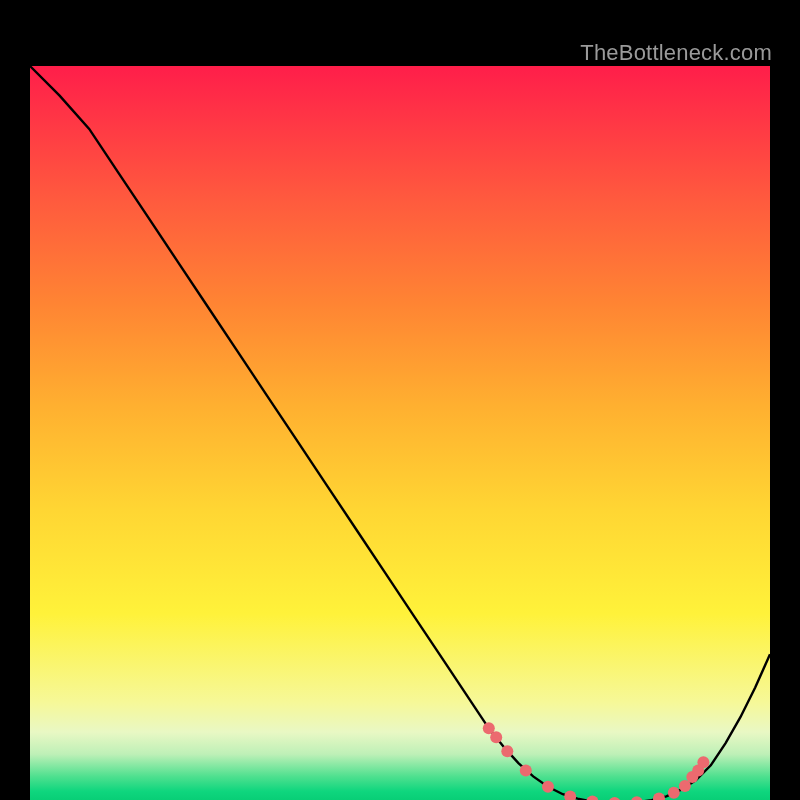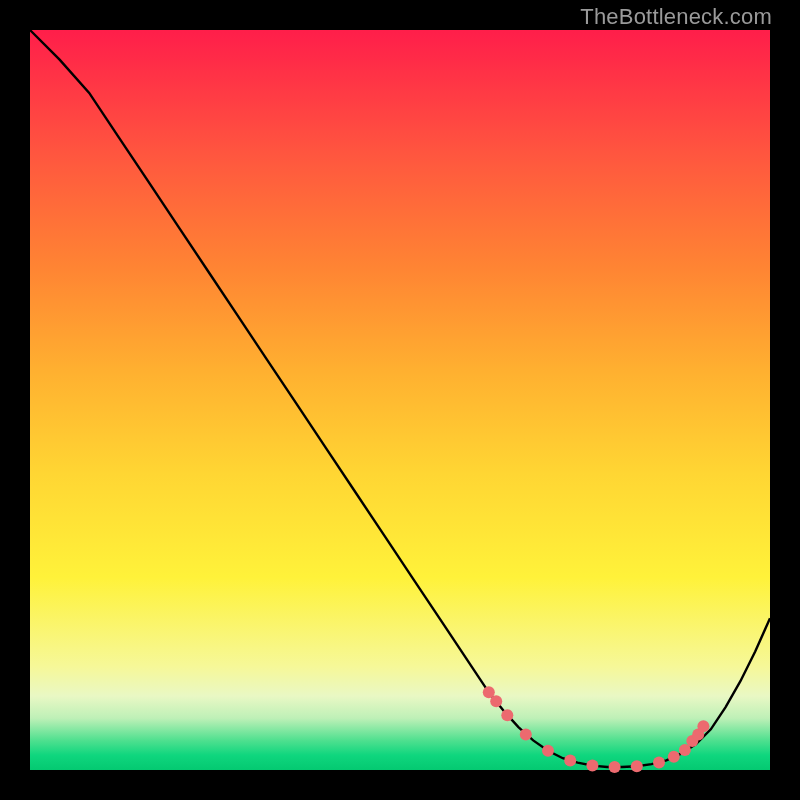--- a/index.html
+++ b/index.html
@@ -9,20 +9,21 @@
     height: 800px;
     background: #000;
     font-family: Arial, Helvetica, sans-serif;
     overflow: hidden;
   }
   .frame {
     position: relative;
     width: 800px;
     height: 620px;
     background: #000;
+    margin-top: 36px;
   }
   .plot {
     position: absolute;
     left: 30px;
     top: 30px;
     width: 740px;
     height: 740px;
     background: linear-gradient(
       to bottom,
       #ff1e4a 0%,

